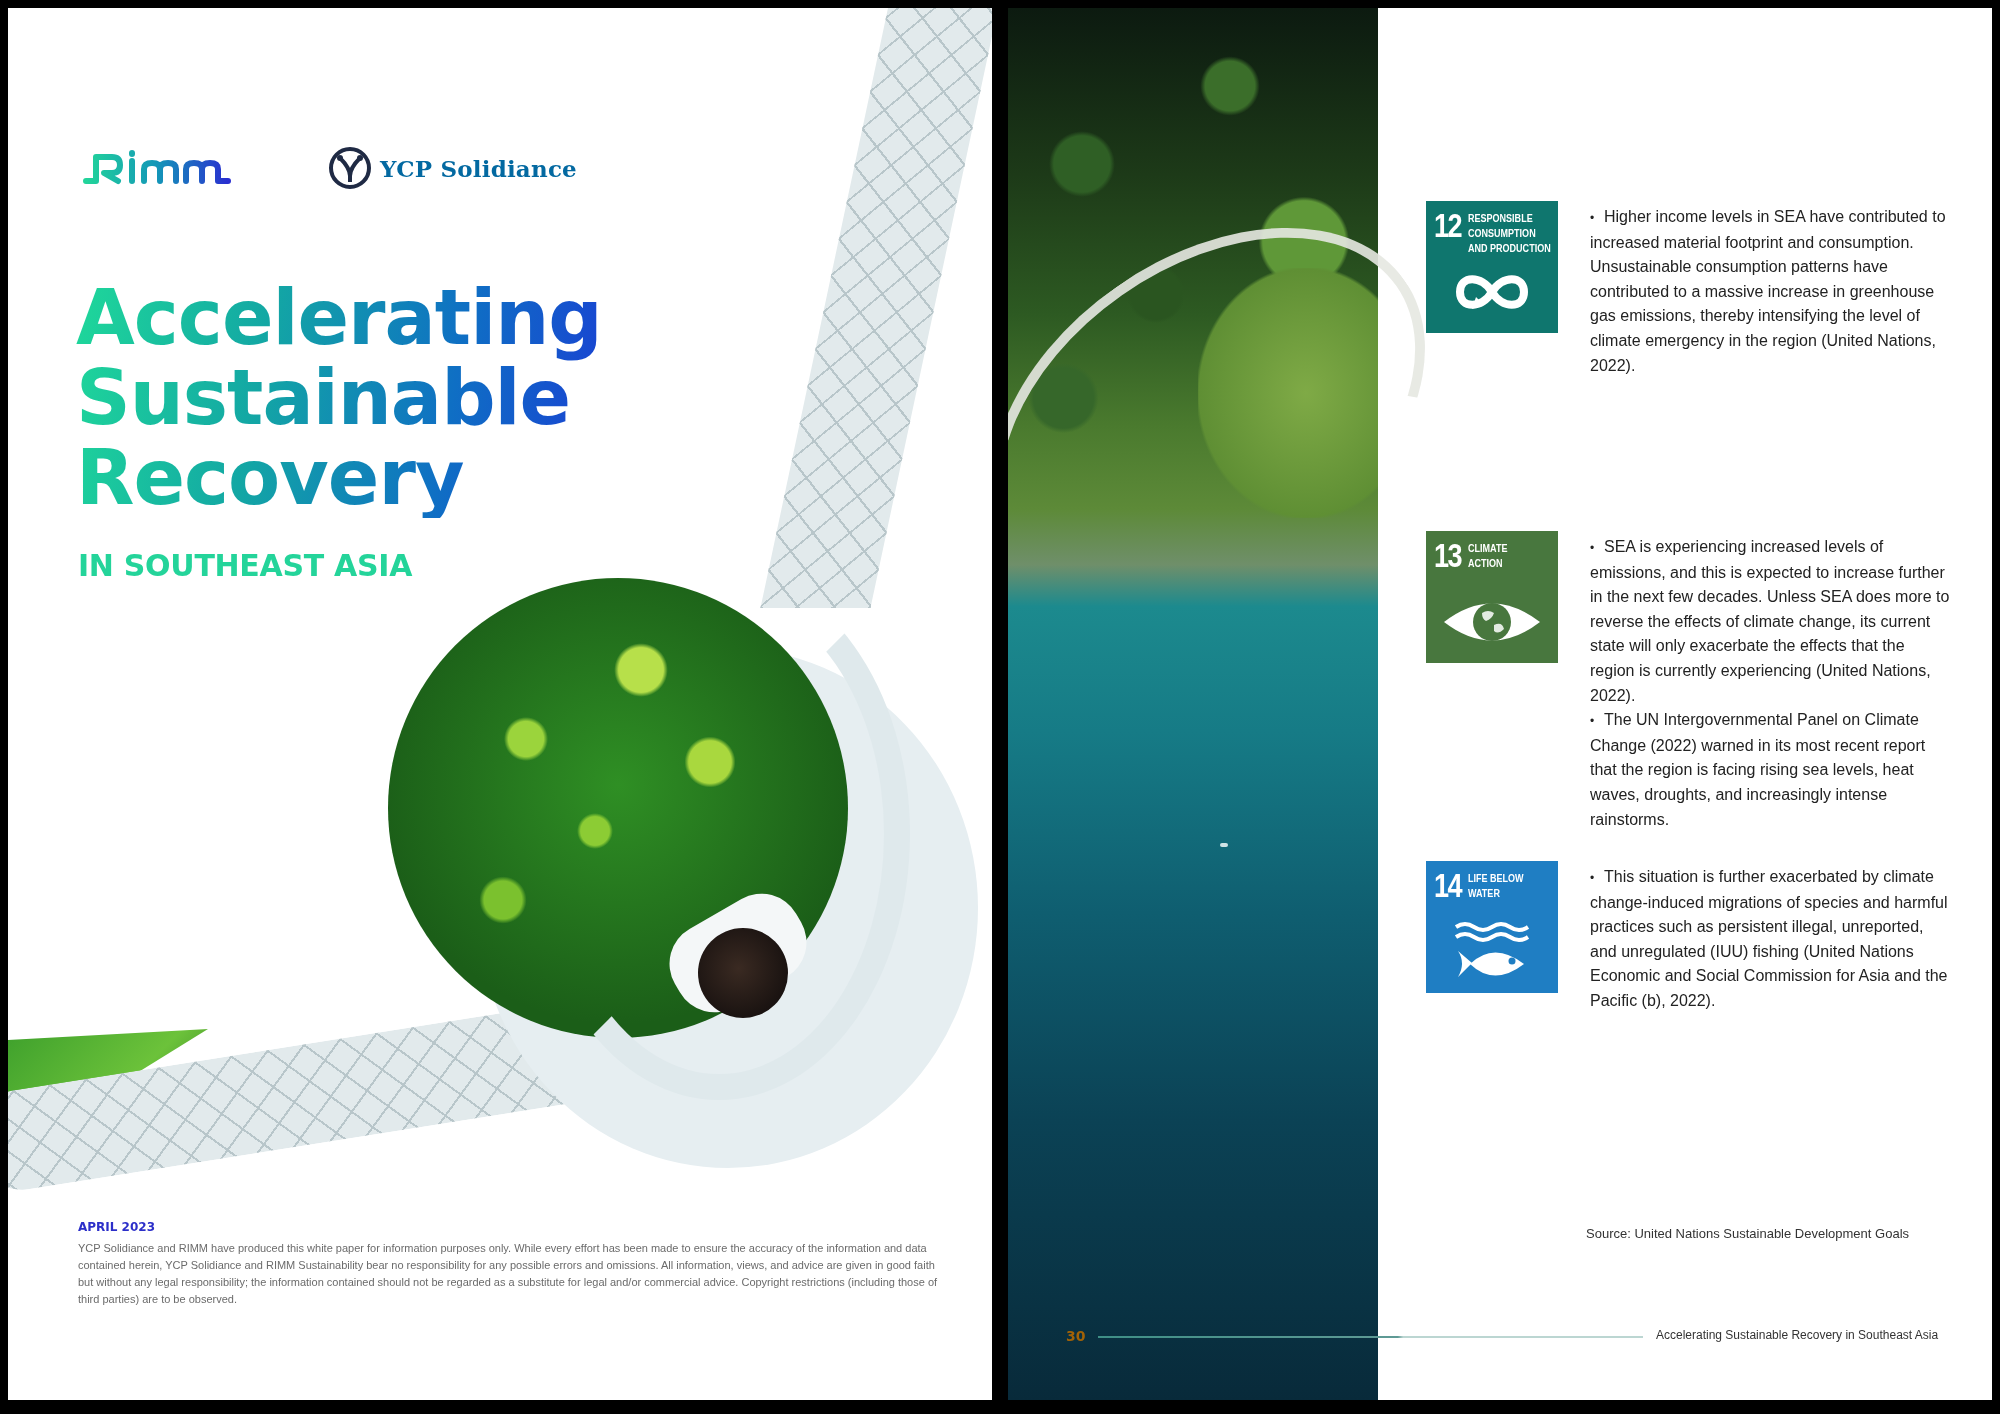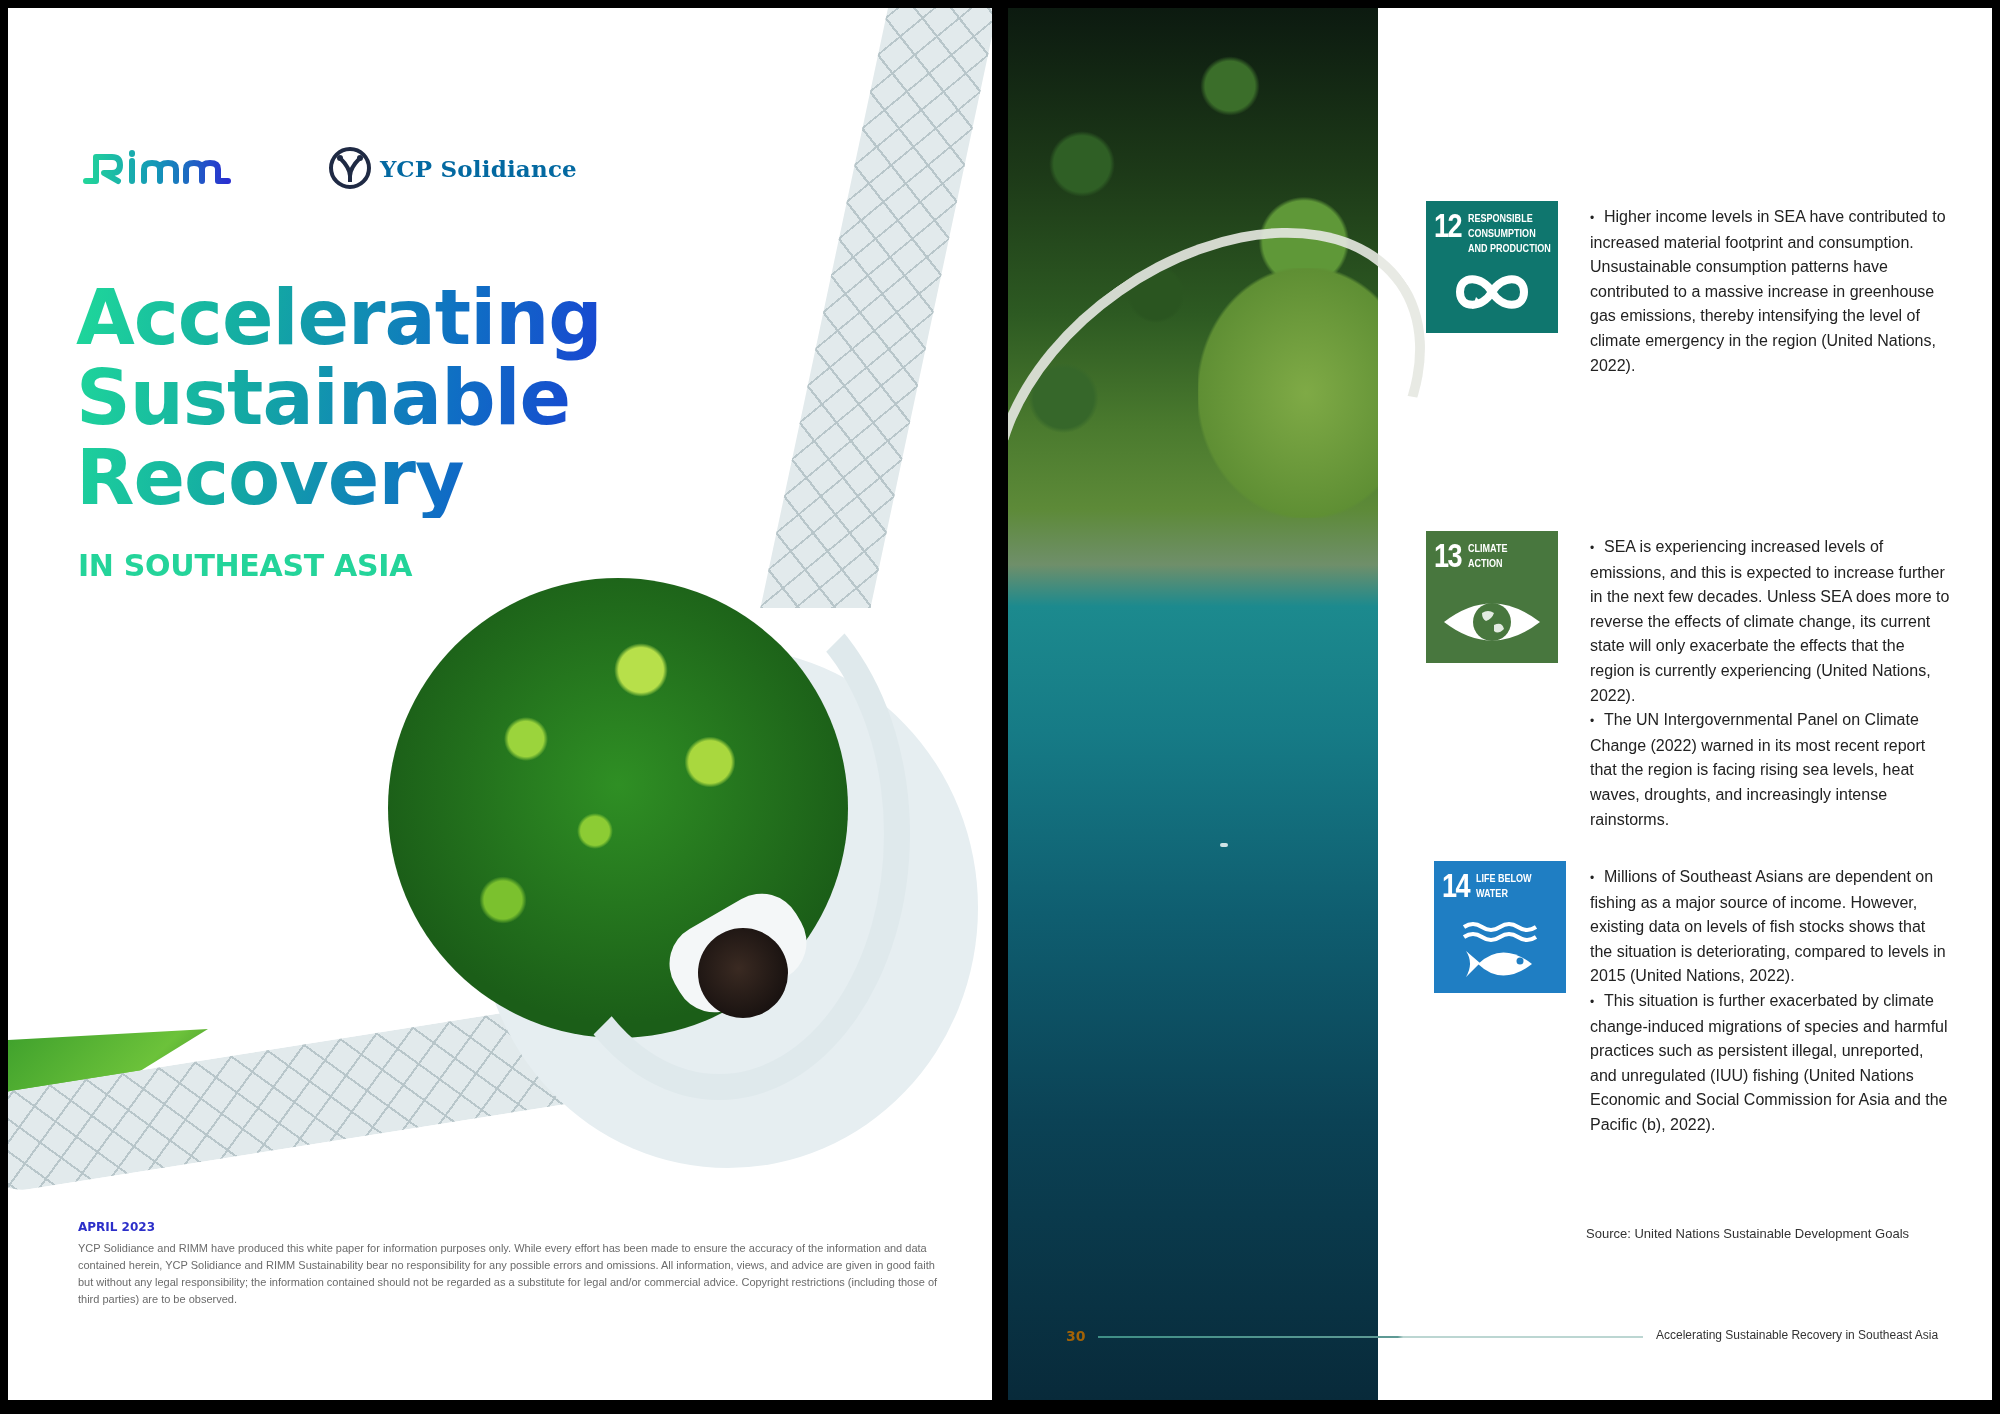--- a/index.html
+++ b/index.html
@@ -143,34 +143,33 @@
         <path d="M40 22 Q46 18 52 22 Q50 28 44 30 Q40 28 40 22 M52 34 Q60 30 62 38 Q56 44 52 40 Z" fill="#fff" opacity="0.85"></path>
       </svg>
     </div>
     <ul class="bullets">
       <li>SEA is experiencing increased levels of emissions, and this is expected to increase further in the next few decades. Unless SEA does more to reverse the effects of climate change, its current state will only exacerbate the effects that the region is currently experiencing (United Nations, 2022).</li>
       <li>The UN Intergovernmental Panel on Climate Change (2022) warned in its most recent report that the region is facing rising sea levels, heat waves, droughts, and increasingly intense rainstorms.</li>
     </ul>
   </div>
 
   <div class="sdg-row" style="top:853px;">
-    <div class="sdg-tile" style="background:#1f7ec3;margin-left:8px;">
+    <div class="sdg-tile" style="background:#1f7ec3;">
       <span class="sdg-num">14</span>
       <span class="sdg-label">LIFE BELOW
 WATER</span>
       <svg class="sdg-icon" viewBox="0 0 100 62">
         <path d="M14 6 q9 -6 18 0 t18 0 t18 0 t18 0" fill="none" stroke="#fff" stroke-width="4"></path>
         <path d="M14 16 q9 -6 18 0 t18 0 t18 0 t18 0" fill="none" stroke="#fff" stroke-width="4"></path>
         <path d="M16 30 L30 42 L16 56 Q24 42 16 30 Z" fill="#fff"></path>
         <path d="M28 43 Q52 20 82 43 Q52 66 28 43 Z" fill="#fff"></path>
         <circle cx="70" cy="40" r="3.5" fill="#1f7ec3"></circle>
       </svg>
     </div>
     <ul class="bullets">
-      <li>Millions of Southeast Asians are dependent on fishing as a major source of income. However, existing data on levels of fish stocks shows that the situation is deteriorating, compared to levels in 2015 (United Nations, 2022).</li>
       <li>This situation is further exacerbated by climate change-induced migrations of species and harmful practices such as persistent illegal, unreported, and unregulated (IUU) fishing (United Nations Economic and Social Commission for Asia and the Pacific (b), 2022).</li>
     </ul>
   </div>
 
   <div class="source">Source: United Nations Sustainable Development Goals</div>
 
   <div class="footer-num">30</div>
   <div class="footer-line"></div>
   <div class="footer-title">Accelerating Sustainable Recovery in Southeast Asia</div>
 </div>

